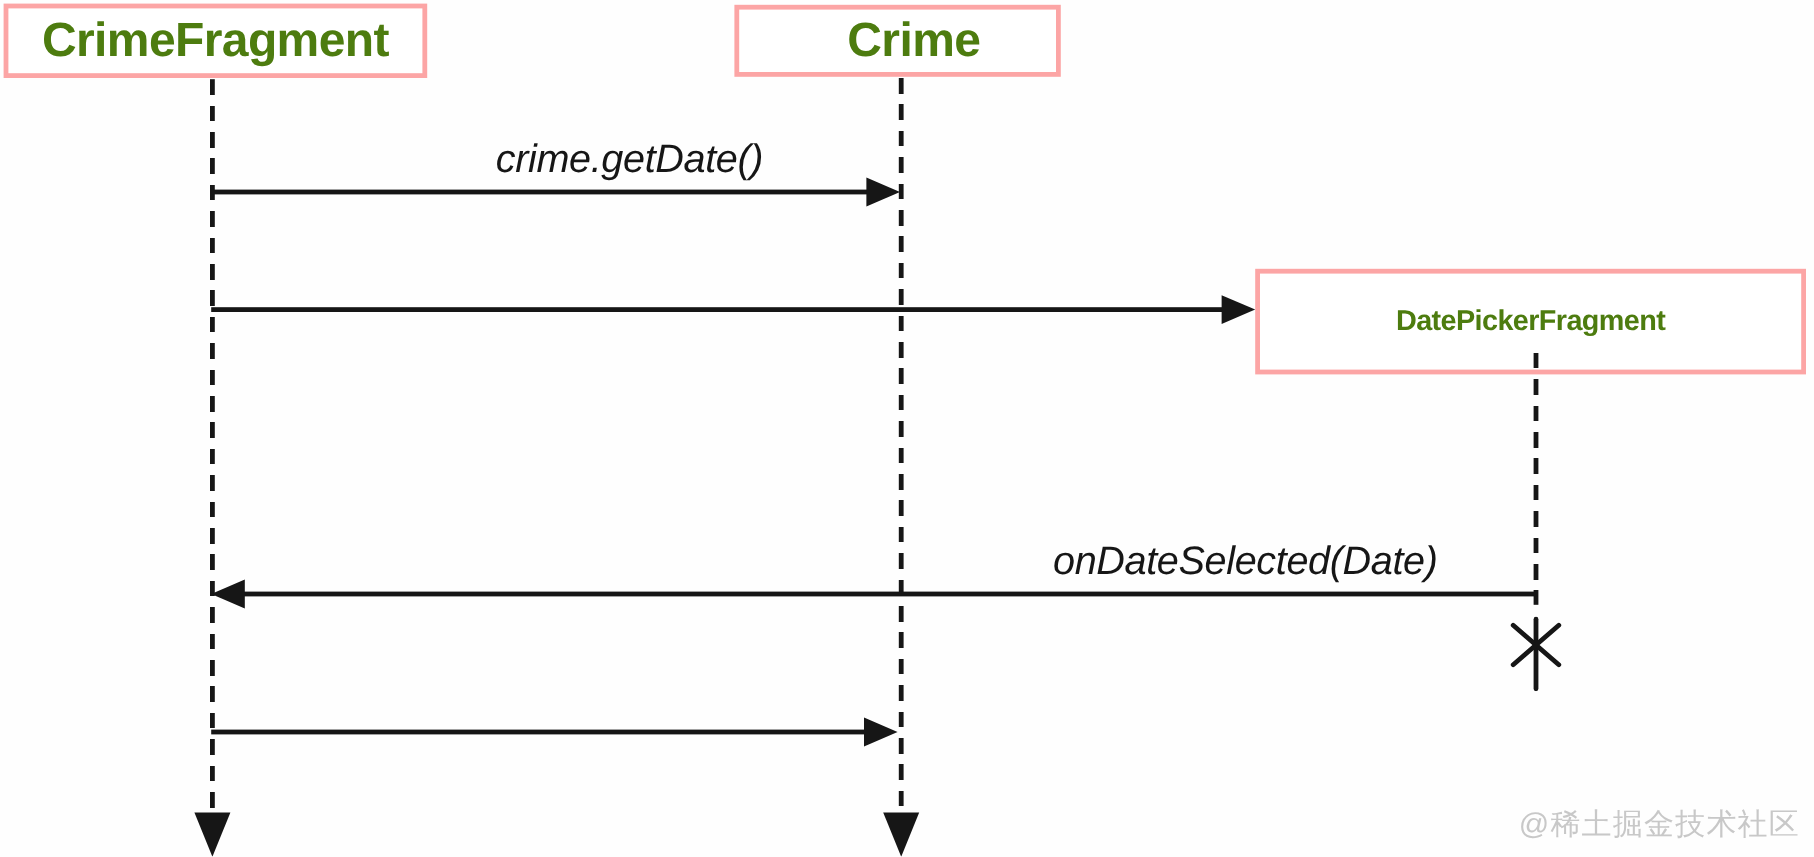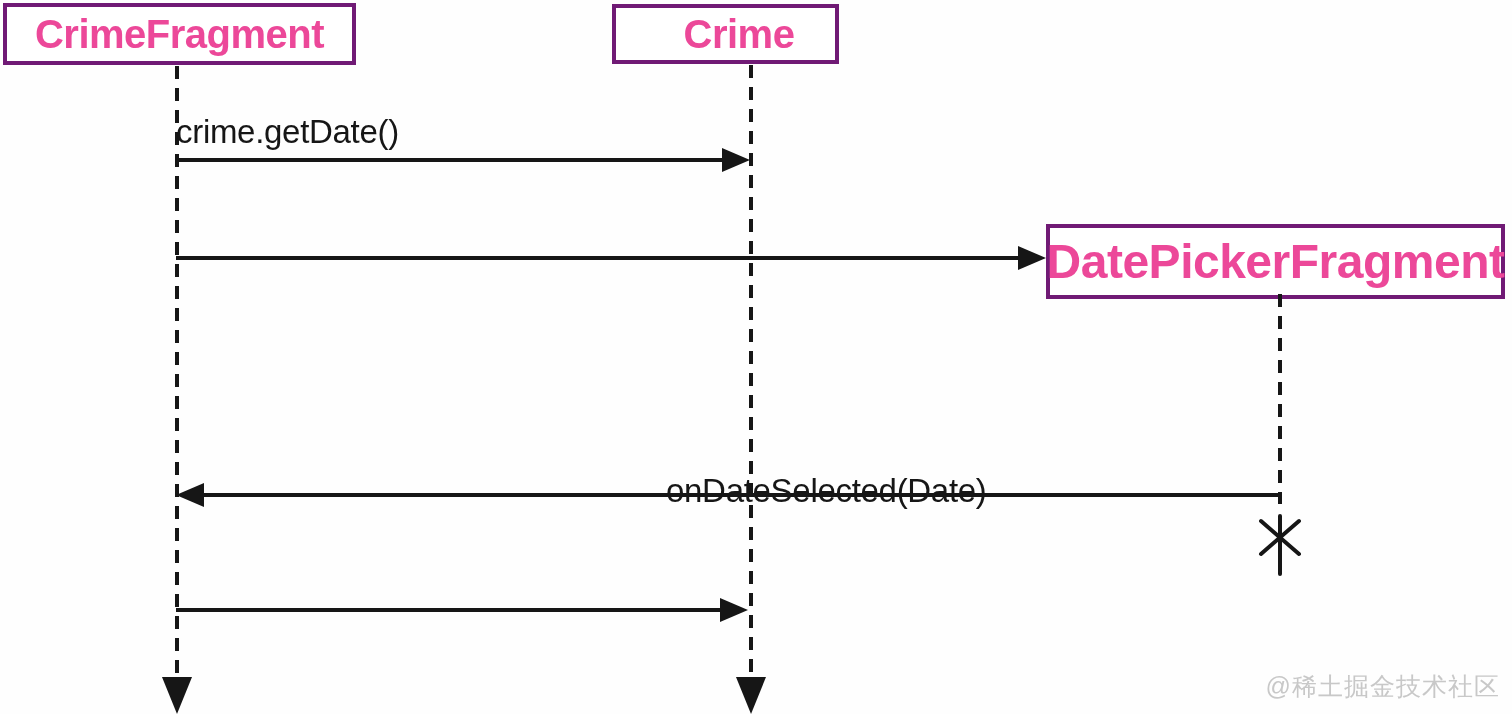--- a/index.html
+++ b/index.html
@@ -13,33 +13,33 @@
     width: 1512px;
     height: 714px;
     background: #fefefe;
     overflow: hidden;
   }
   
   .actor-box {
     position: absolute;
     box-sizing: border-box;
     background: #ffffff;
-    border: 4px solid #701a75;
-    color: #ec4899;
+    border: 4px solid #fca5a5;
+    color: #4d7c0f;
     font-weight: bold;
     font-size: 40px;
     display: flex;
     align-items: center;
     justify-content: center;
     white-space: nowrap;
     letter-spacing: -0.5px;
   }
   .actor-crimefragment { left: 3px;    top: 3px;   width: 353px; height: 62px; }
-  .actor-crime         { left: 612px;  top: 4px;   width: 227px; height: 60px; padding-left: 27px; }
-  .actor-datepicker    { left: 1046px; top: 224px; width: 459px; height: 75px; font-size: 48px; }
+  .actor-crime         { left: 612px;  top: 4px;   width: 272px; height: 60px; padding-left: 27px; }
+  .actor-datepicker    { left: 1046px; top: 224px; width: 459px; height: 88px; font-size: 24px; }
 
   
   .lifeline {
     position: absolute;
     width: 4px;
     background: repeating-linear-gradient(180deg,
       #161616 0px, #161616 13px,
       transparent 13px, transparent 22px);
   }
   .lifeline-crimefragment { left: 175px;  top: 66px;  height: 610px; }
@@ -86,27 +86,28 @@
   .msg1-arrow { left: 722px;  top: 148px; }
   .msg2-arrow { left: 1018px; top: 246px; }
   .msg3-arrow { left: 176px;  top: 483px; }
   .msg4-arrow { left: 720px;  top: 598px; }
 
   
   .msg-label {
     position: absolute;
     font-size: 33px;
     color: #161616;
-    text-align: left;
+    text-align: right;
     white-space: nowrap;
     letter-spacing: -0.3px;
+    font-style: italic;
   }
   .msg1-label { left: 176px; width: 460px; top: 113px; }
   .msg2-label { left: 176px; width: 420px; top: 211px; }
-  .msg3-label { left: 666px; width: 500px; top: 448px; margin-top: 24px; }
+  .msg3-label { left: 698px; width: 500px; top: 448px; }
   .msg4-label { left: 176px; width: 456px; top: 553px; }
 
   
   .destroy-x {
     position: absolute;
     left: 1254px;
     top: 512px;
     width: 52px;
     height: 64px;
   }

